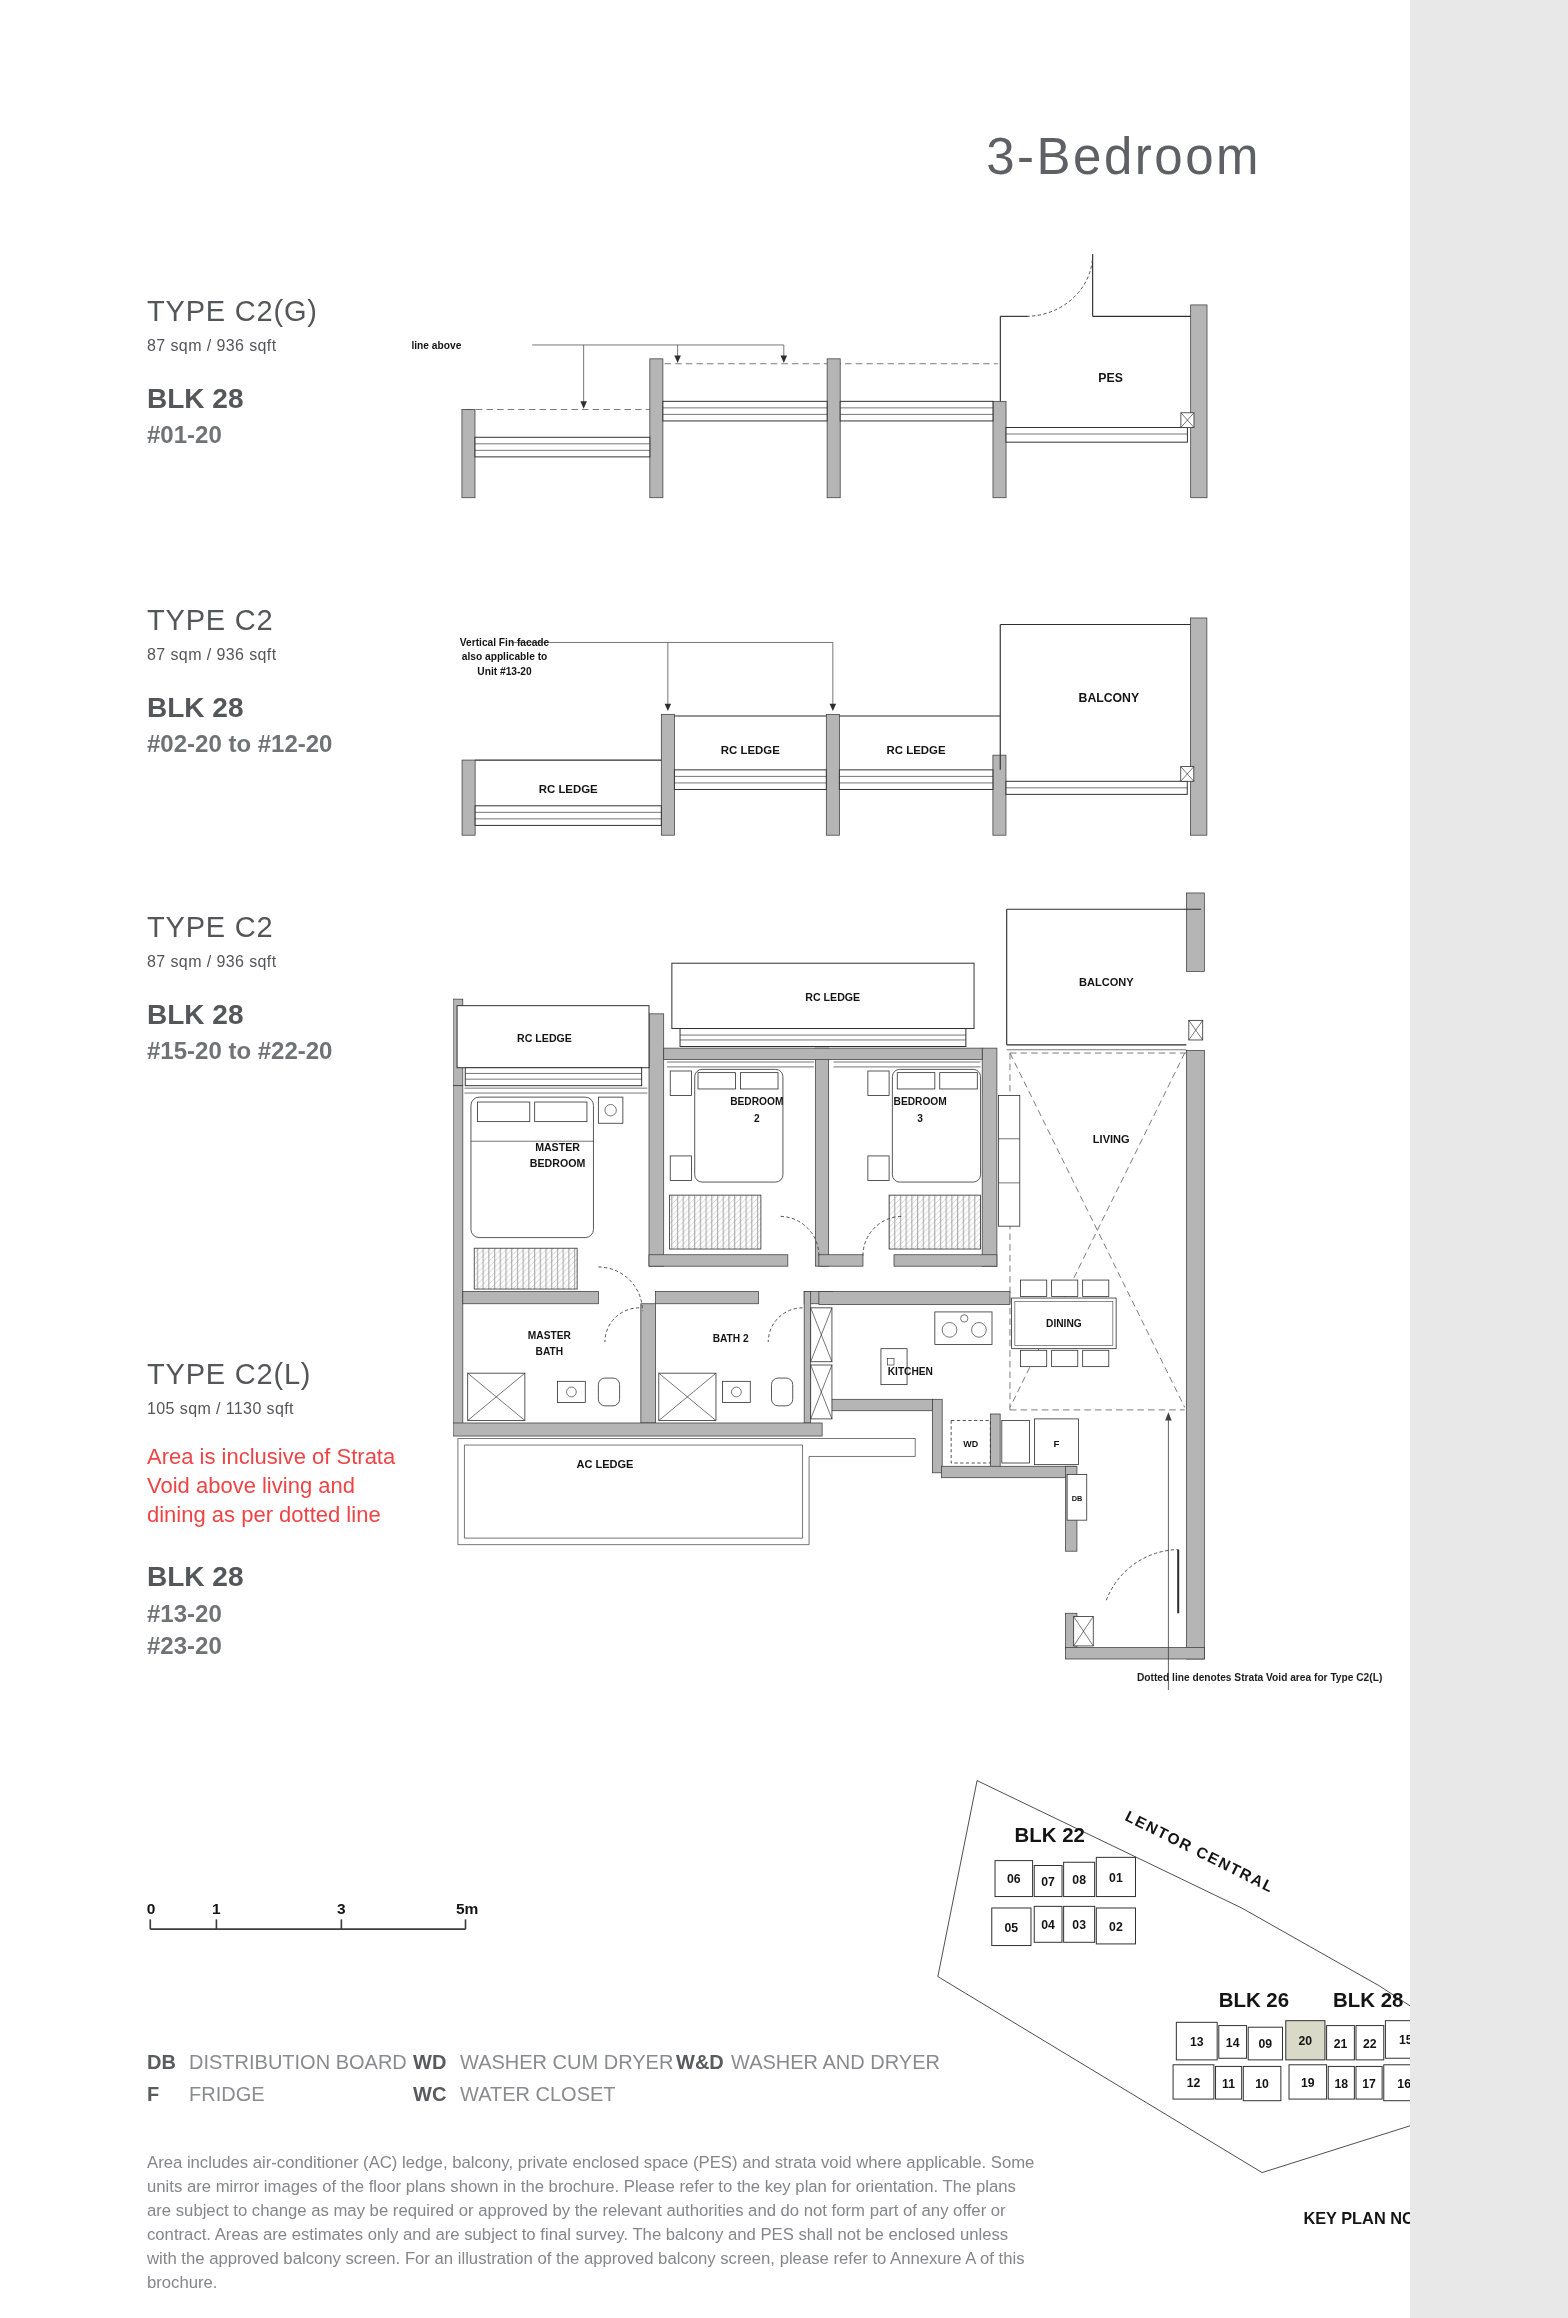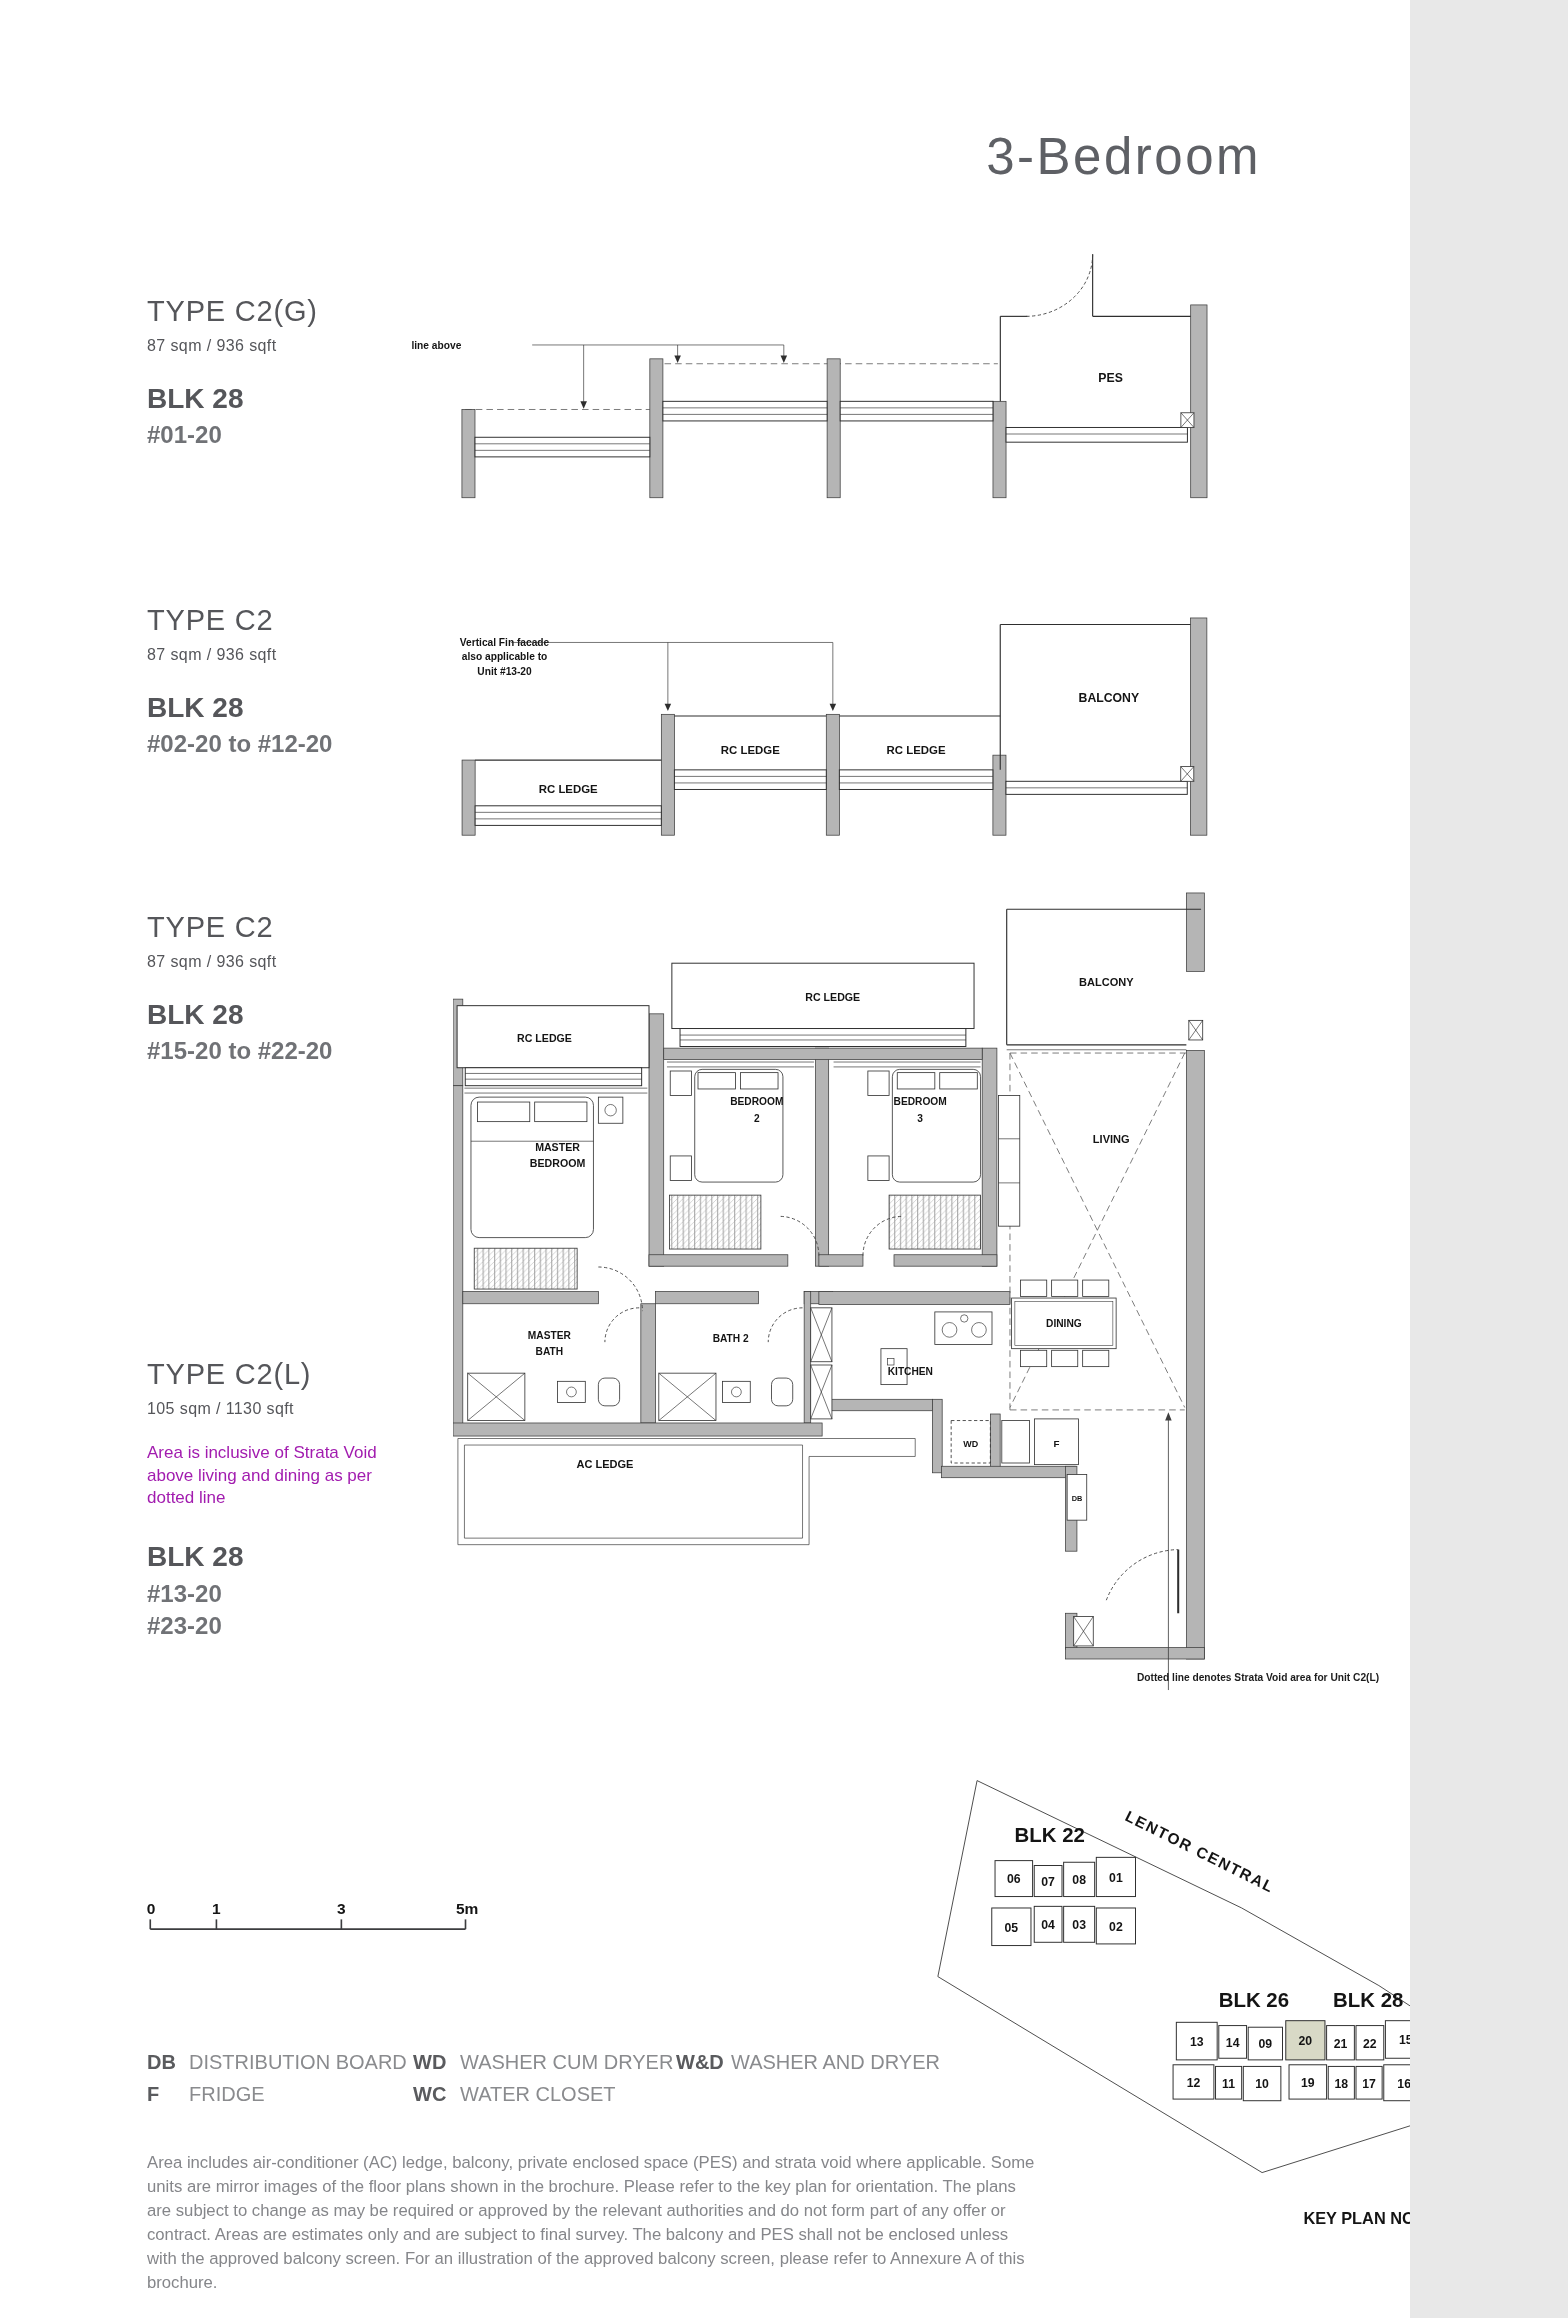--- a/index.html
+++ b/index.html
@@ -9,21 +9,21 @@
   
   .hdr-title{position:absolute;top:127px;right:149px;font-size:51px;font-weight:400;
              color:#5e6065;letter-spacing:2.5px}
   .hdr-block{position:absolute;top:133px;left:1462px;width:107px;height:54px}
   
   .tb{position:absolute;left:147px;color:#55565a;line-height:1.08}
   .tb .t{font-size:29px;font-weight:normal;letter-spacing:0.8px}
   .tb .a{font-size:16px;font-weight:normal;margin-top:10px;letter-spacing:0.4px}
   .tb .b{font-size:28px;font-weight:bold;margin-top:29px}
   .tb .u{font-size:24px;font-weight:700;color:#707276;margin-top:6.5px;line-height:1.25}
-  .tb .nt{font-size:17px;font-weight:400;color:#a21caf;margin-top:24.5px;width:270px;line-height:1.32}
+  .tb .nt{font-size:22px;font-weight:400;color:#ef4444;margin-top:24.5px;width:270px;line-height:1.32}
   
   .ref{position:absolute;left:147px;font-size:16px;color:#8a8b8e;line-height:1.34}
   .legend-col{position:absolute;font-size:20px;color:#8a8b8e;line-height:1.62}
   .legend-col .ab{display:inline-block;font-weight:bold;color:#5a5b5e}
   .disc{position:absolute;left:147px;top:2134px;width:892px;font-size:16.7px;
         color:#85868a;line-height:24px}
   .void-note{position:absolute;left:1137px;top:1672px;font-size:10.2px;font-weight:bold;color:#1c1c1c}
   
   svg text{font-family:"Liberation Sans",sans-serif;font-weight:bold;fill:#141414;text-anchor:middle}
   .wall{fill:#b5b5b5;stroke:#3a3a3a;stroke-width:0.9}
@@ -355,21 +355,21 @@
 
     <g>
       <line x1="888" y1="806" x2="888" y2="884" stroke="#2e2e2e" stroke-width="2.5"></line>
       <path d="M800,868 A96,96 0 0 1 888,806" class="ddash"></path>
       <rect x="760" y="888" width="24" height="36" class="fx"></rect>
       <line x1="760" y1="888" x2="784" y2="924" class="tn"></line>
         <line x1="784" y1="888" x2="760" y2="924" class="tn"></line>
     </g>
   </svg>
 
-  <div class="void-note">Dotted line denotes Strata Void area for Unit C2(L)</div>
+  <div class="void-note">Dotted line denotes Strata Void area for Type C2(L)</div>
 
   <svg class="abs" style="left:147px;top:1902px" width="343" height="38" viewBox="0 0 420 46">
     <line x1="4" y1="33" x2="390" y2="33" stroke="#3c3d3f" stroke-width="2"></line>
     <line x1="4" y1="21" x2="4" y2="33" stroke="#3c3d3f" stroke-width="2"></line>
     <line x1="85" y1="21" x2="85" y2="33" stroke="#3c3d3f" stroke-width="2"></line>
     <line x1="238" y1="21" x2="238" y2="33" stroke="#3c3d3f" stroke-width="2"></line>
     <line x1="390" y1="21" x2="390" y2="33" stroke="#3c3d3f" stroke-width="2"></line>
     <text x="5" y="15" font-size="19" fill="#3c3d3f">0</text>
     <text x="85" y="15" font-size="19" fill="#3c3d3f">1</text>
     <text x="238" y="15" font-size="19" fill="#3c3d3f">3</text>

